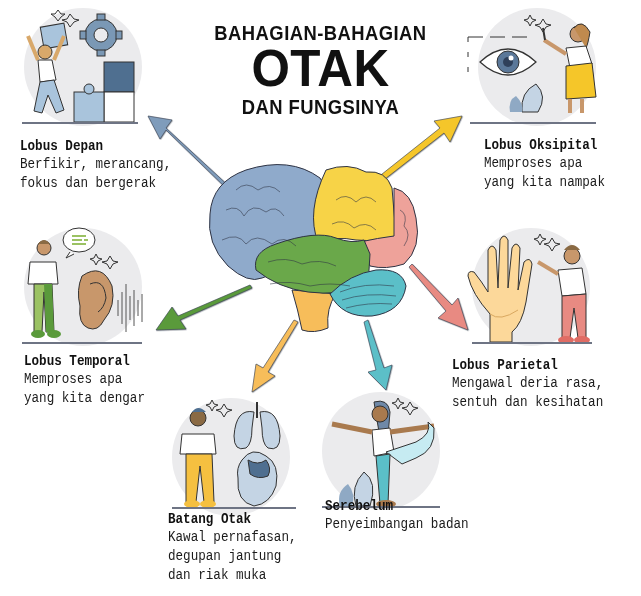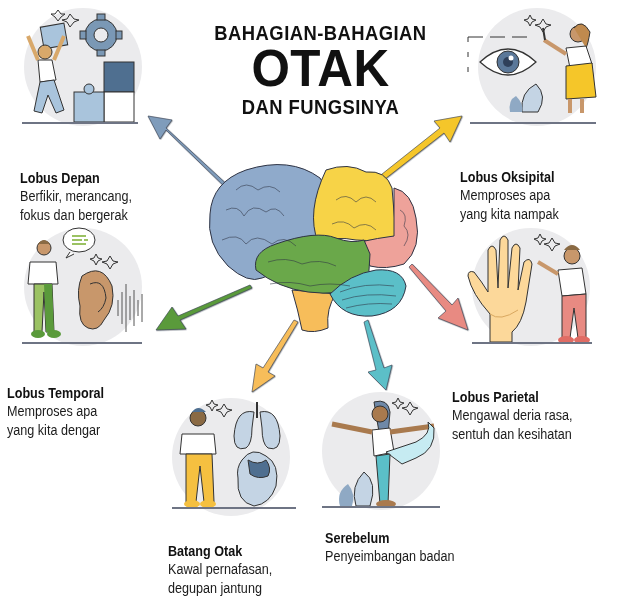--- a/index.html
+++ b/index.html
@@ -3,21 +3,21 @@
 <meta charset="utf-8">
 <style>
   html, body { margin:0; padding:0; background:#ffffff; }
   body { width:641px; height:596px; position:relative; overflow:hidden;
          font-family:"DejaVu Sans Condensed","Liberation Sans Narrow","DejaVu Sans",sans-serif; color:#111; }
   .title-small { position:absolute; left:0; width:641px; text-align:center;
     font-family:"Liberation Sans",sans-serif; font-weight:bold; letter-spacing:0.5px; }
   #t1 { top:22px; font-size:20px; transform:scaleX(0.92); }
   #t2 { top:40px; font-size:52px; line-height:56px; transform:scaleX(0.95); }
   #t3 { top:96px; font-size:20px; transform:scaleX(0.92); }
-  .label { position:absolute; font-family:Liberation Sans, sans-serif; transform-origin:left top;margin-top:32px; }
+  .label { position:absolute; font-family:Liberation Mono, monospace; transform-origin:left top; }
   .label .h { font-weight:bold; font-size:14px; line-height:18px; display:block; transform:scaleX(0.9); transform-origin:left; white-space:nowrap; }
   .label .d { font-size:14px; line-height:19px; display:block; transform:scaleX(0.9); transform-origin:left; white-space:nowrap; color:#1b1b1b; }
   .circle { position:absolute; border-radius:50%; background:#ebebed; }
   .ground { position:absolute; height:1.5px; background:#6e7484; }
   svg { position:absolute; overflow:visible; }
 </style>
 </head>
 <body>
 
 <div class="title-small" id="t1">BAHAGIAN-BAHAGIAN</div>
@@ -77,21 +77,21 @@
     <circle cx="128" cy="34" r="8" fill="#c8976b" stroke="#333" stroke-width="1"></circle>
     <path d="M124 28 q8 -10 16 4 q-2 12 -4 16" fill="#c08a4e" stroke="#333" stroke-width="1"></path>
     <path d="M116 48 l20 -2 l6 18 l-22 4z" fill="#fff" stroke="#333" stroke-width="1"></path>
     <path d="M116 66 l26 -3 l4 34 l-30 2z" fill="#f5c629" stroke="#333" stroke-width="1"></path>
     <path d="M120 99 v14 M132 99 v14" stroke="#c8976b" stroke-width="4"></path>
     <path d="M94 40 l22 14" stroke="#c8976b" stroke-width="4"></path>
     <path d="M93 28 l2 12" stroke="#333" stroke-width="2"></path>
   </svg>
   <div class="ground" style="left:470px;top:122px;width:126px;"></div>
 </div>
-<div class="label" style="left:460px;top:136px;">
+<div class="label" style="left:484px;top:136px;">
   <span class="h">Lobus Oksipital</span>
   <span class="d">Memproses apa</span>
   <span class="d">yang kita nampak</span>
 </div>
 
 <div>
   <div class="circle" style="left:24px;top:228px;width:118px;height:118px;"></div>
   <svg width="160" height="130" style="left:0;top:220px">
     <ellipse cx="79" cy="20" rx="16" ry="12" fill="#fff" stroke="#333" stroke-width="1"></ellipse>
     <path d="M70 32 l-4 6 l8 -4" fill="#fff" stroke="#333" stroke-width="1"></path>
@@ -109,21 +109,21 @@
 
     <path d="M82 56 q20 -14 30 10 q4 20 -8 34 q-6 12 -16 8 q-10 -4 -8 -22 q-4 -16 2 -30z" fill="#c8976b" stroke="#333" stroke-width="1"></path>
     <path d="M90 64 q14 -6 16 14 q-2 10 -8 14" fill="none" stroke="#333" stroke-width="1"></path>
 
     <g stroke="#555" stroke-width="1">
       <path d="M118 80 v16 M122 72 v32 M126 64 v48 M130 76 v24 M134 70 v36 M138 80 v16 M142 74 v28"></path>
     </g>
   </svg>
   <div class="ground" style="left:22px;top:342px;width:120px;"></div>
 </div>
-<div class="label" style="left:7px;top:352px;">
+<div class="label" style="left:24px;top:352px;">
   <span class="h">Lobus Temporal</span>
   <span class="d">Memproses apa</span>
   <span class="d">yang kita dengar</span>
 </div>
 
 <div>
   <div class="circle" style="left:472px;top:228px;width:118px;height:118px;"></div>
   <svg width="200" height="130" style="left:440px;top:220px">
     <path d="M100 14 l2 4 l4 1 l-4 2 l-2 4 l-2-4 l-4-2 l4-1z" fill="none" stroke="#333" stroke-width="1"></path>
     <path d="M112 18 l3 5 l5 1 l-5 2 l-3 5 l-3-5 l-5-2 l5-1z" fill="none" stroke="#333" stroke-width="1"></path>

